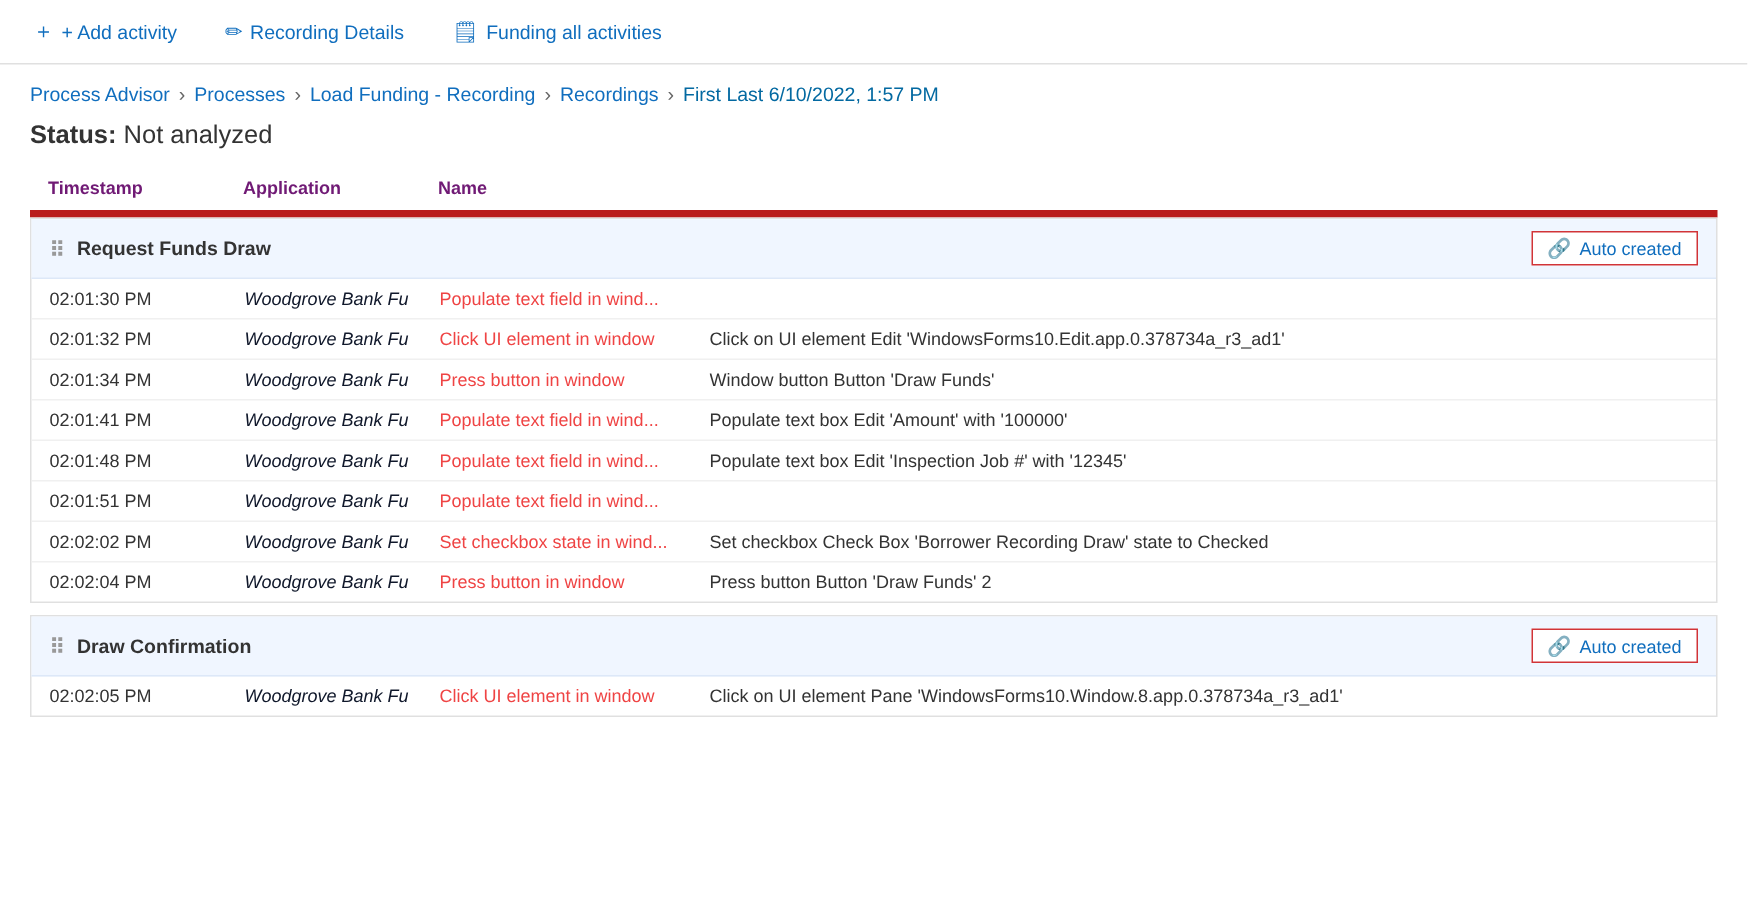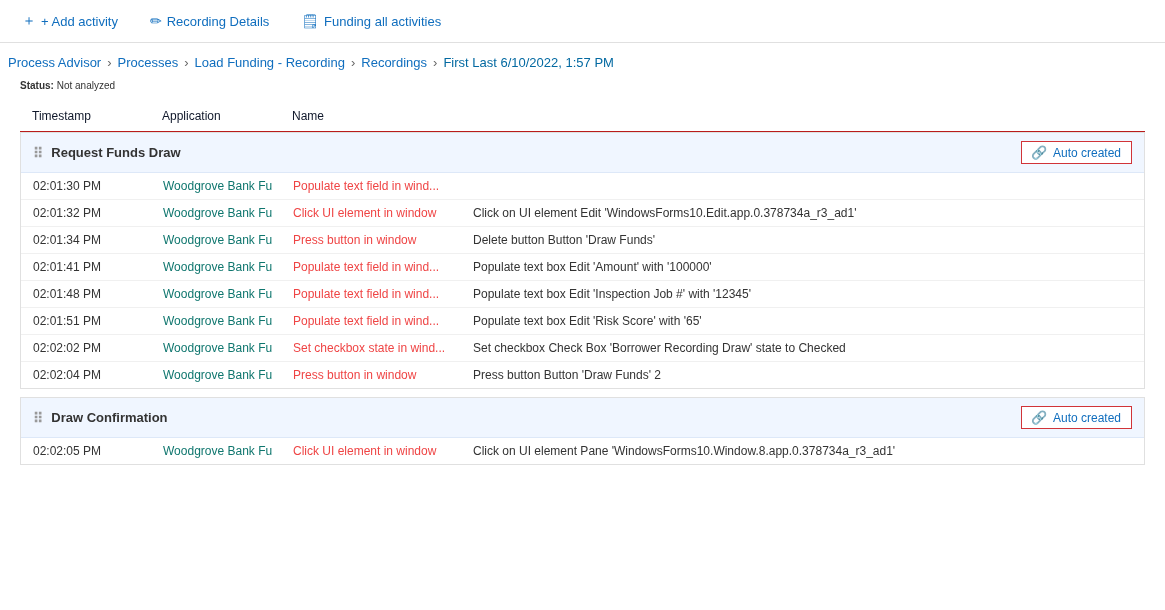--- a/index.html
+++ b/index.html
@@ -20,49 +20,49 @@
       color: #106ebe;
       cursor: pointer;
       font-size: 13px;
       background: none;
       border: none;
       padding: 4px 6px;
     }
     .toolbar-btn .icon { font-size: 14px; }
 
     .breadcrumb {
-      padding: 12px 20px 4px 8px;
+      padding: 12px 20px 4px 20px;
       font-size: 13px;
       color: #106ebe;
       display: flex;
       align-items: center;
       gap: 6px;
       flex-wrap: wrap;
     }
     .breadcrumb span { color: #333; }
     .breadcrumb a { color: #106ebe; text-decoration: none; cursor: pointer; }
     .breadcrumb .sep { color: #666; }
     .breadcrumb .current { color: #0369a1; font-weight: 500; }
 
     .status-bar {
       padding: 6px 20px 10px 20px;
-      font-size: 10px;
+      font-size: 17px;
     }
     .status-bar .label { font-weight: 600; }
 
     .main-content { padding: 0 20px 20px 20px; }
 
     .table-header {
       display: grid;
       grid-template-columns: 130px 130px 180px 1fr 160px;
       padding: 8px 12px;
       font-size: 12px;
-      font-weight: 400;
-      color: #0f172a;
-      border-bottom: 1px solid #b91c1c;
+      font-weight: 700;
+      color: #701a75;
+      border-bottom: 5px solid #b91c1c;
     }
 
     .activity-group {
       border: 1px solid #e0e0e0;
       margin-bottom: 8px;
     }
     .activity-group-header {
       display: flex;
       align-items: center;
       justify-content: space-between;
@@ -98,21 +98,21 @@
       grid-template-columns: 130px 130px 180px 1fr 160px;
       padding: 6px 12px;
       border-bottom: 1px solid #f0f0f0;
       font-size: 12px;
       color: #333;
       align-items: center;
     }
     .activity-row:last-child { border-bottom: none; }
 
     .col-timestamp { color: #333; }
-    .col-app { color: #0f766e; white-space: nowrap; overflow: hidden; text-overflow: ellipsis; }
+    .col-app { color: #0f172a; white-space: nowrap; overflow: hidden; text-overflow: ellipsis; font-style: italic; }
     .col-name { color: #ef4444; white-space: nowrap; overflow: hidden; text-overflow: ellipsis; }
     .col-desc { color: #333; white-space: nowrap; overflow: hidden; text-overflow: ellipsis; }
   </style>
 </head>
 <body>
 
 <div class="toolbar">
   <button class="toolbar-btn">
     <span class="icon">＋</span>
     <span>+ Add activity</span>
@@ -175,42 +175,41 @@
           <span class="col-timestamp">02:01:32 PM</span>
           <span class="col-app">Woodgrove Bank Fu</span>
           <span class="col-name">Click UI element in window</span>
           <span class="col-desc">Click on UI element Edit 'WindowsForms10.Edit.app.0.378734a_r3_ad1'</span>
           <span></span>
         </div>
         <div class="activity-row">
           <span class="col-timestamp">02:01:34 PM</span>
           <span class="col-app">Woodgrove Bank Fu</span>
           <span class="col-name">Press button in window</span>
-          <span class="col-desc">Delete button Button 'Draw Funds'</span>
+          <span class="col-desc">Window button Button 'Draw Funds'</span>
           <span></span>
         </div>
         <div class="activity-row">
           <span class="col-timestamp">02:01:41 PM</span>
           <span class="col-app">Woodgrove Bank Fu</span>
           <span class="col-name">Populate text field in wind...</span>
           <span class="col-desc">Populate text box Edit 'Amount' with '100000'</span>
           <span></span>
         </div>
         <div class="activity-row">
           <span class="col-timestamp">02:01:48 PM</span>
           <span class="col-app">Woodgrove Bank Fu</span>
           <span class="col-name">Populate text field in wind...</span>
           <span class="col-desc">Populate text box Edit 'Inspection Job #' with '12345'</span>
           <span></span>
         </div>
         <div class="activity-row">
           <span class="col-timestamp">02:01:51 PM</span>
           <span class="col-app">Woodgrove Bank Fu</span>
           <span class="col-name">Populate text field in wind...</span>
-          <span class="col-desc">Populate text box Edit 'Risk Score' with '65'</span>
           <span></span>
         </div>
         <div class="activity-row">
           <span class="col-timestamp">02:02:02 PM</span>
           <span class="col-app">Woodgrove Bank Fu</span>
           <span class="col-name">Set checkbox state in wind...</span>
           <span class="col-desc">Set checkbox Check Box 'Borrower Recording Draw' state to Checked</span>
           <span></span>
         </div>
         <div class="activity-row">

